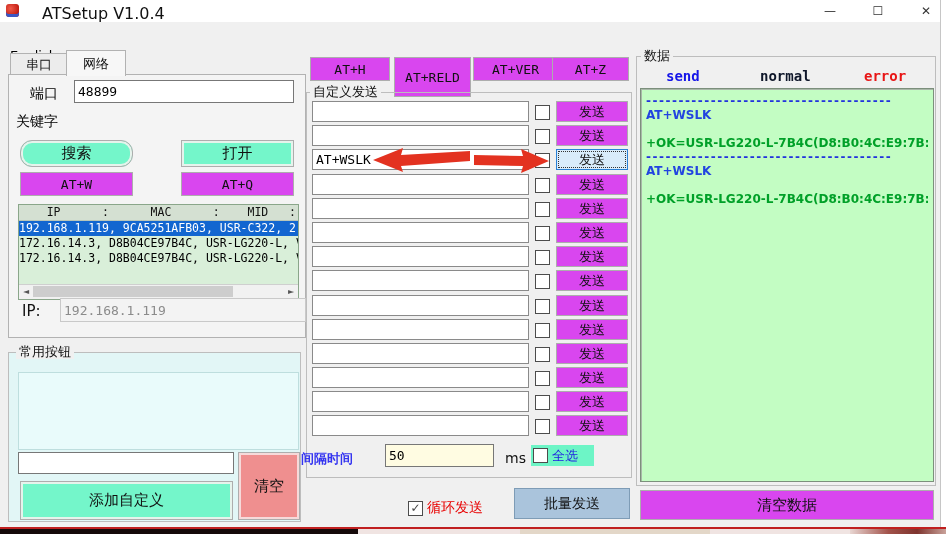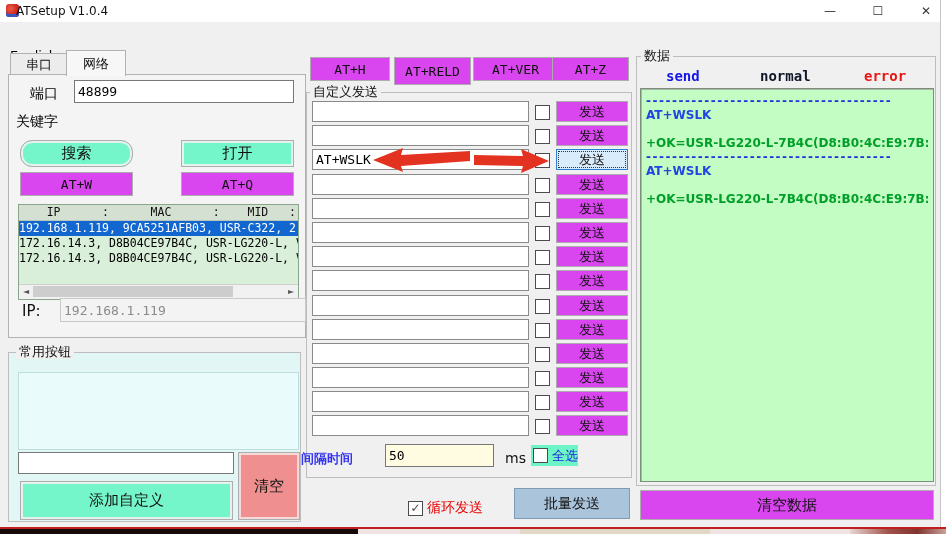--- a/index.html
+++ b/index.html
@@ -5,21 +5,21 @@
   html,body{margin:0;padding:0;background:#fff;}
   #app{position:relative;width:946px;height:534px;overflow:hidden;
        font-family:"DejaVu Sans","Liberation Sans",sans-serif;font-size:13px;color:#111;}
   .abs{position:absolute;}
   .mono{font-family:"DejaVu Sans Mono","Liberation Mono",monospace;}
   .win{left:0;top:0;width:940px;height:527px;background:#f0f0f0;border-right:1px solid #c6c6c6;}
   .titlebar{left:0;top:0;width:940px;height:22px;background:#ffffff;}
   .app-icon{left:6px;top:4px;width:13px;height:13px;border-radius:3px;
             background:radial-gradient(circle at 35% 35%, #f05a4a, #c21d12 70%);
             box-shadow:inset 0 -3px 0 #3a57c4;}
-  .title-text{left:16px;top:4px;font-size:12px;}
+  .title-text{left:42px;top:4px;font-size:16px;}
   .wbtn{top:0;width:30px;height:22px;display:flex;align-items:center;justify-content:center;
         font-size:12px;color:#333;}
   .menubar{left:0;top:22px;width:940px;height:24px;background:#f0f0f0;}
   .menu-item{top:26px;font-size:13px;color:#000;}
 
   
   .tab{height:22px;display:flex;align-items:center;justify-content:center;
        border:1px solid #b2b2b2;font-size:13px;}
   .tab-inactive{left:10px;top:53px;width:56px;background:#ececec;border-bottom:none;}
   .tab-active{left:66px;top:50px;width:58px;height:25px;background:#f7f7f7;border-bottom:none;z-index:3;}
@@ -60,21 +60,21 @@
   .row-input{position:absolute;left:312px;width:217px;height:21px;border:1px solid #8a8a8a;
              background:#fff;font-size:13px;padding:0 3px;box-sizing:border-box;
              font-family:"DejaVu Sans Mono","Liberation Mono",monospace;outline:none;}
   .cb{position:absolute;width:13px;height:13px;background:#fff;border:1px solid #4c4c4c;
       box-sizing:content-box;font-size:12px;line-height:13px;text-align:center;color:#444;}
   .send-btn{position:absolute;left:556px;width:72px;height:21px;}
   .send-btn.focus{background:#d9ecfb;border:1px solid #2a80d4;outline:1px dotted #333;outline-offset:-3px;}
 
   .lbl-blue{color:#3434f0;font-weight:bold;font-size:13px;}
   .lbl-red{color:#e80000;font-size:14px;}
-  .chip-aqua{background:#6df5c6;display:flex;align-items:center;gap:4px;padding:0 0 0 2px;}
+  .chip-aqua{background:#6df5c6;display:flex;align-items:center;gap:4px;padding:0 16px 0 2px;}
   .chip-aqua .txt{color:#2222e0;font-size:13px;}
 
   
   .legend{font-family:"DejaVu Sans Mono","Liberation Mono",monospace;font-size:14px;font-weight:bold;}
   .legend-send{color:#1515e8;}
   .legend-normal{color:#0f172a;}
   .legend-error{color:#e81515;}
   .databox{left:640px;top:88px;width:294px;height:394px;background:#c3fdc3;
            border:1px solid #7c8f7c;box-shadow:inset 1px 1px 0 #a8b8a8;padding:5px 5px;
            box-sizing:border-box;overflow:hidden;}
@@ -141,21 +141,21 @@
     <input class="tb tb-dis" style="left: 60px; top: 298px; width: 246px; height: 24px;" readonly="" value="192.168.1.119">
 
     <div class="abs gbox common-box"></div>
     <div class="glabel" style="left:16px;top:345px;">常用按钮</div>
     <div class="abs common-panel"></div>
     <input class="tb" style="left: 18px; top: 452px; width: 216px; height: 22px;" value="">
     <div class="abs btn btn-aqua" style="left:20px;top:481px;width:213px;height:39px;">添加自定义</div>
     <div class="abs btn btn-pink" style="left:238px;top:452px;width:62px;height:68px;">清空</div>
 
     <div class="abs btn mono" style="left:310px;top:57px;width:80px;height:24px;">AT+H</div>
-    <div class="abs btn mono" style="left:394px;top:57px;width:77px;height:28px;">AT+RELD</div>
+    <div class="abs btn mono" style="left:394px;top:57px;width:77px;height:40px;">AT+RELD</div>
     <div class="abs btn mono" style="left:473px;top:57px;width:85px;height:24px;">AT+VER</div>
     <div class="abs btn mono" style="left:552px;top:57px;width:77px;height:24px;">AT+Z</div>
 
     <div class="abs gbox" style="left:306px;top:92px;width:326px;height:386px;"></div>
     <div class="glabel" style="left:310px;top:85px;">自定义发送</div>
 
     <input class="row-input" style="top: 101px;" value="">
     <span class="cb" style="left:535px;top:105px;"></span>
     <div class="btn send-btn" style="top:101px;">发送</div>
 

